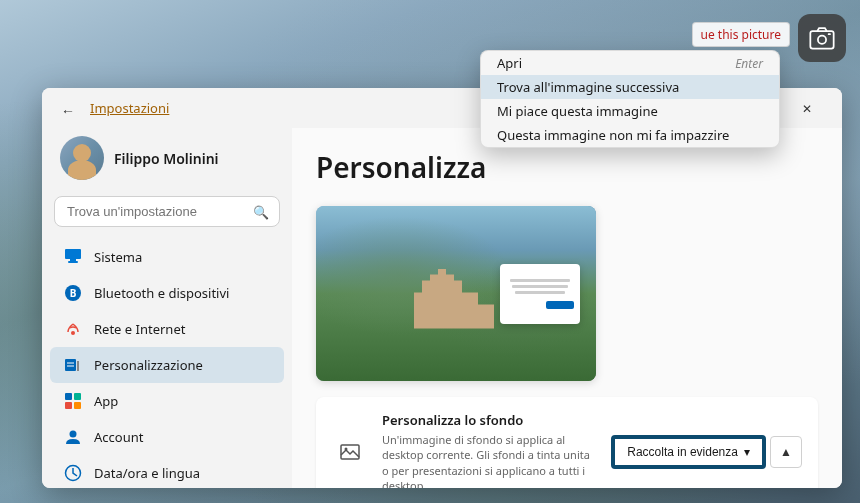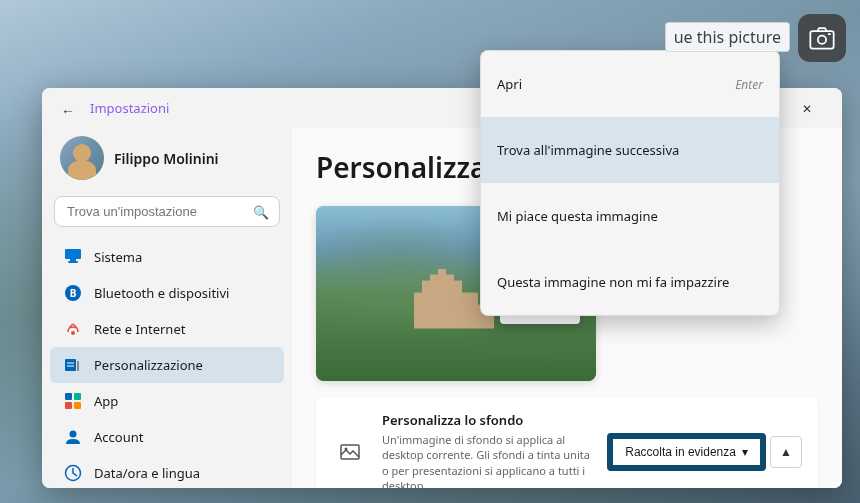--- a/index.html
+++ b/index.html
@@ -65,22 +65,23 @@
       display: flex;
       align-items: center;
       justify-content: center;
       border-radius: 4px;
       cursor: pointer;
       font-size: 14px;
       color: #333;
     }
     .window-title {
       font-size: 13px;
-      color: #8b5cf6;
+      color: #a16207;
       font-weight: 400;
+      text-decoration: underline;
     }
     .title-bar-controls {
       display: flex;
       gap: 2px;
     }
     .ctrl-btn {
       width: 46px;
       height: 32px;
       display: flex;
       align-items: center;
@@ -317,21 +318,21 @@
       display: flex;
       align-items: center;
       gap: 4px;
     }
     .dropdown-btn {
       display: flex;
       align-items: center;
       gap: 6px;
       padding: 6px 12px;
       background: white;
-      border: 6px solid #0c4a6e;
+      border: 4px solid #0c4a6e;
       border-radius: 4px;
       font-size: 12px;
       cursor: pointer;
       color: #1a1a1a;
     }
     .chevron-up-btn {
       width: 32px;
       height: 32px;
       display: flex;
       align-items: center;
@@ -354,21 +355,21 @@
       border-radius: 8px;
       box-shadow: 0 8px 24px rgba(0,0,0,0.25);
       z-index: 100;
       overflow: hidden;
       border: 1px solid rgba(0,0,0,0.1);
     }
     .context-menu-item {
       display: flex;
       align-items: center;
       justify-content: space-between;
-      padding: 24px 16px;
+      padding: 3px 16px;
       font-size: 13px;
       color: #1a1a1a;
       cursor: pointer;
     }
     .context-menu-item.active {
       background: rgba(0,103,184,0.12);
       font-weight: 400;
     }
     .shortcut-key {
       color: #888;
@@ -400,22 +401,22 @@
 
     
     .capture-tooltip {
       position: absolute;
       top: 22px;
       right: 70px;
       background: rgba(255,255,255,0.9);
       border: 1px solid rgba(0,0,0,0.15);
       border-radius: 4px;
       padding: 3px 8px;
-      font-size: 16px;
-      color: #404040;
+      font-size: 12px;
+      color: #b91c1c;
       z-index: 200;
       white-space: nowrap;
     }
   </style>
 </head>
 <body>
 
 <div class="wallpaper"></div>
 
 <div class="capture-icon">

